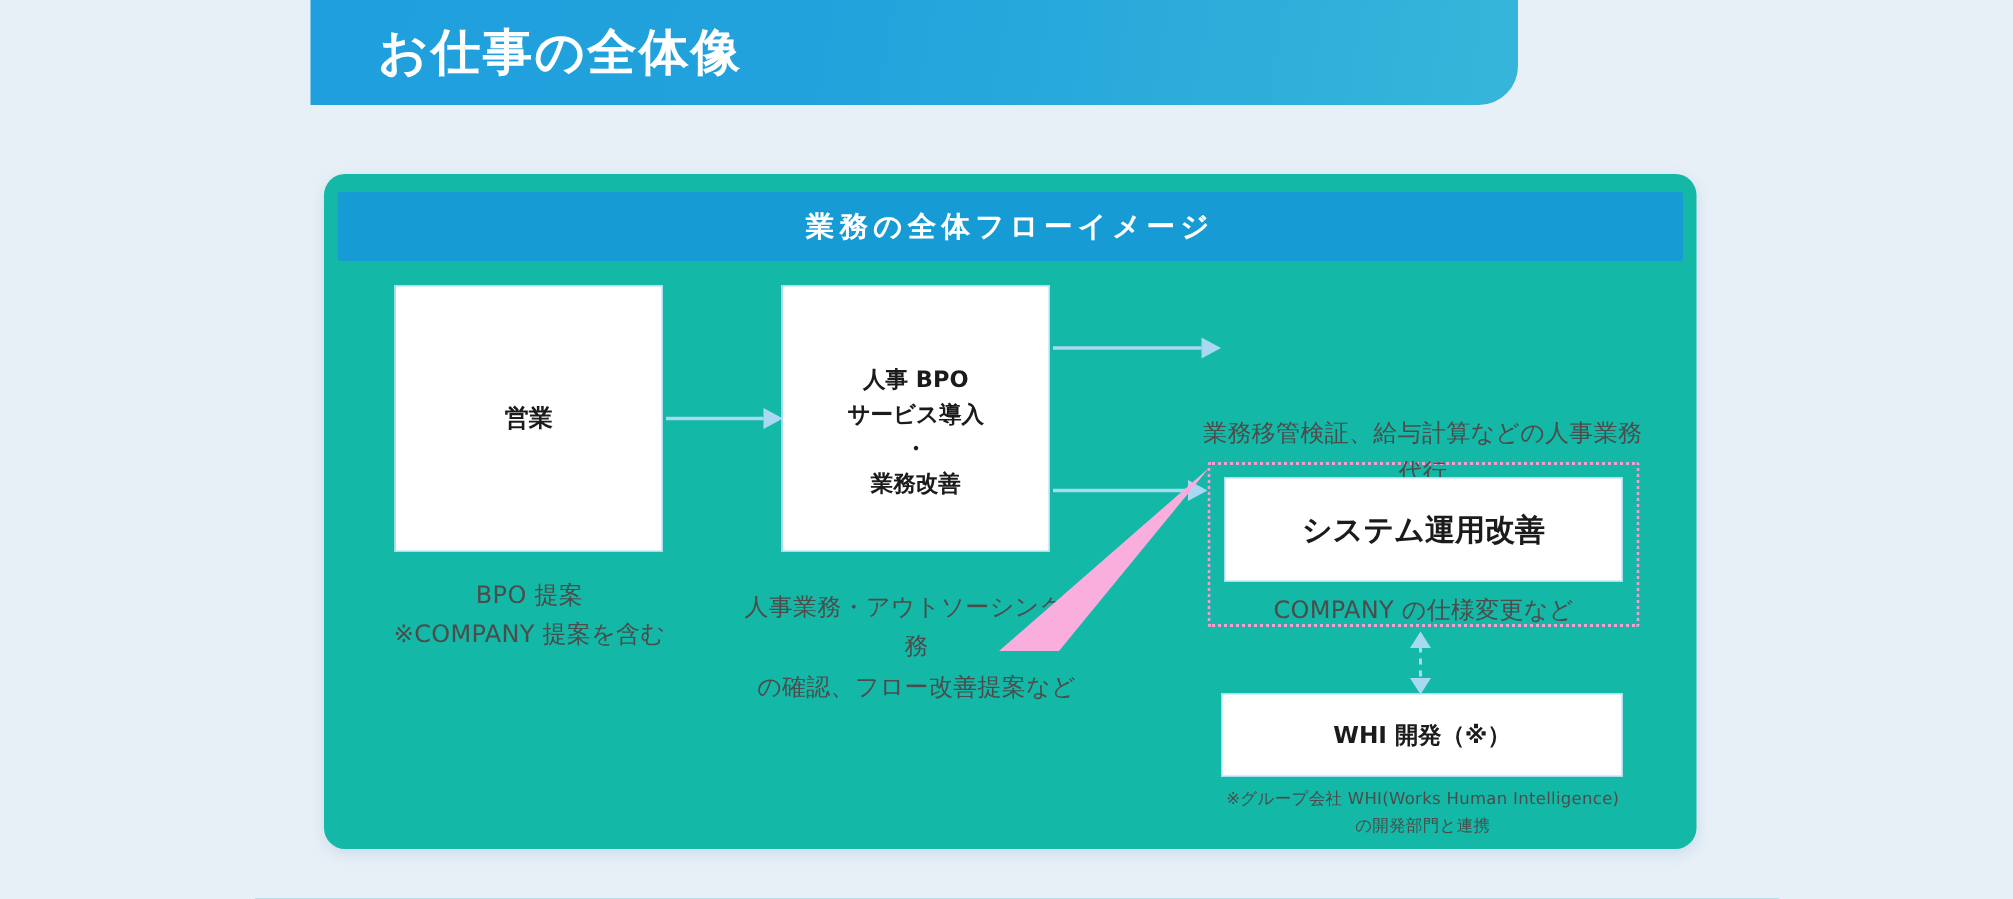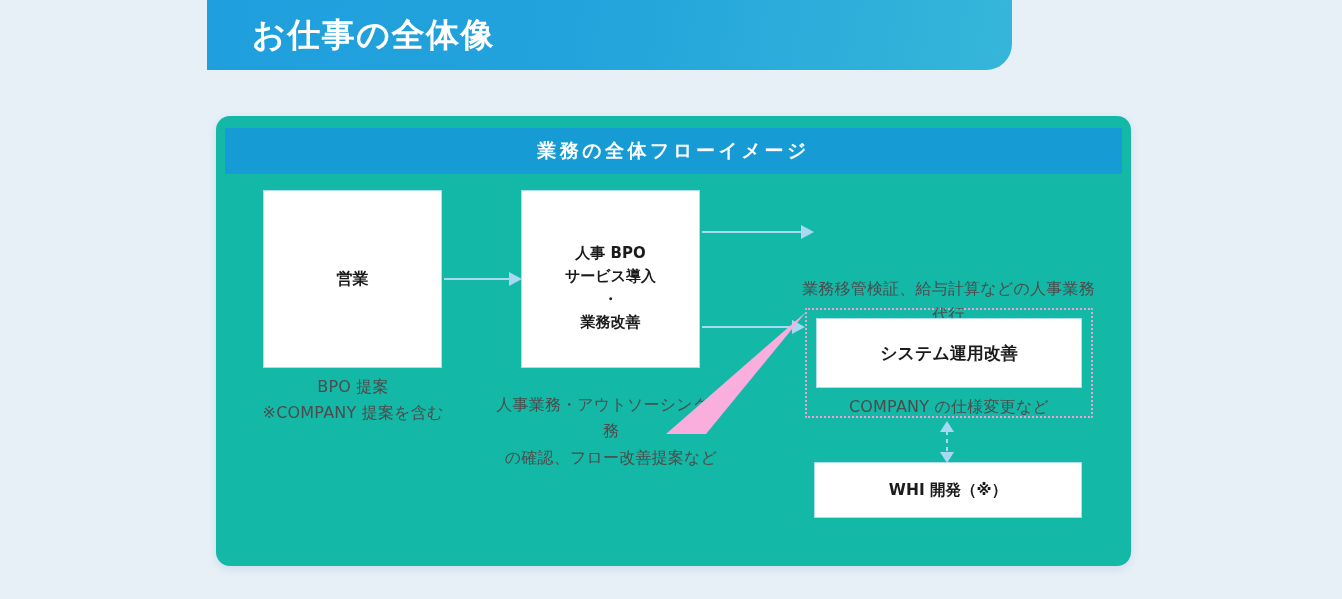--- a/index.html
+++ b/index.html
@@ -51,32 +51,32 @@
     font-family: "DejaVu Sans", "Liberation Sans", sans-serif;
   }
   .caption {
     position: absolute; text-align: center; color: #4c4c4c;
     font-size: 16px; line-height: 1.65; letter-spacing: 0.2px;
     font-family: "DejaVu Sans", "Liberation Sans", sans-serif;
   }
 
   #box-sales      { left: 47px; top: 74px; width: 179px; height: 178px; }
   #box-sales .flowbox-label { font-size: 16px; }
-  #cap-sales      { left: 27px; top: 258px; width: 220px; }
+  #cap-sales      { left: 27px; top: 268px; width: 220px; }
 
   #box-bpo        { left: 305px; top: 74px; width: 179px; height: 178px; }
   #box-bpo .flowbox-label { font-size: 15px; margin-top: 18px; }
   #cap-bpo        { left: 278px; top: 245px; width: 234px; margin-top: 31px; }
 
   #box-ops        { left: 598px; top: 78px; width: 268px; height: 76px; }
   #box-ops .flowbox-label { font-size: 15.5px; }
   #cap-ops        { left: 580px; top: 160px; width: 305px; }
 
   #box-system     { left: 600px; top: 202px; width: 266px; height: 70px; }
-  #box-system .flowbox-label { font-size: 17px; text-align: center; }
+  #box-system .flowbox-label { font-size: 20px; text-align: center; }
   #cap-system     { left: 594px; top: 278px; width: 278px; }
 
   #box-whi        { left: 598px; top: 346px; width: 268px; height: 56px; }
   #box-whi .flowbox-label { font-size: 15.5px; }
   #cap-whi        { left: 575px; top: 408px; width: 315px; font-size: 11px; }
 
   
   .pink-dotted {
     position: absolute; left: 589px; top: 192px; width: 288px; height: 110px;
     border: 2.5px dotted #f79ed3; border-radius: 2px;
@@ -164,20 +164,21 @@
     <div class="caption" id="cap-ops">業務移管検証、給与計算などの人事業務代行</div>
 
     <div class="flowbox" id="box-system">
       <div class="flowbox-label">システム運用改善</div>
     </div>
     <div class="caption" id="cap-system">COMPANY の仕様変更など</div>
 
     <div class="flowbox" id="box-whi">
       <div class="flowbox-label">WHI 開発（※）</div>
     </div>
+    <div class="caption" id="cap-whi">※グループ会社 WHI(Works Human Intelligence)<br>の開発部門と連携</div>
 
     <svg class="pickup-tail" viewBox="0 0 170 130">
       <polygon points="160,0 60,122 20,122" fill="#f9aede"></polygon>
     </svg>
 
 
   </div>
 </div>
 
 </body></html>

